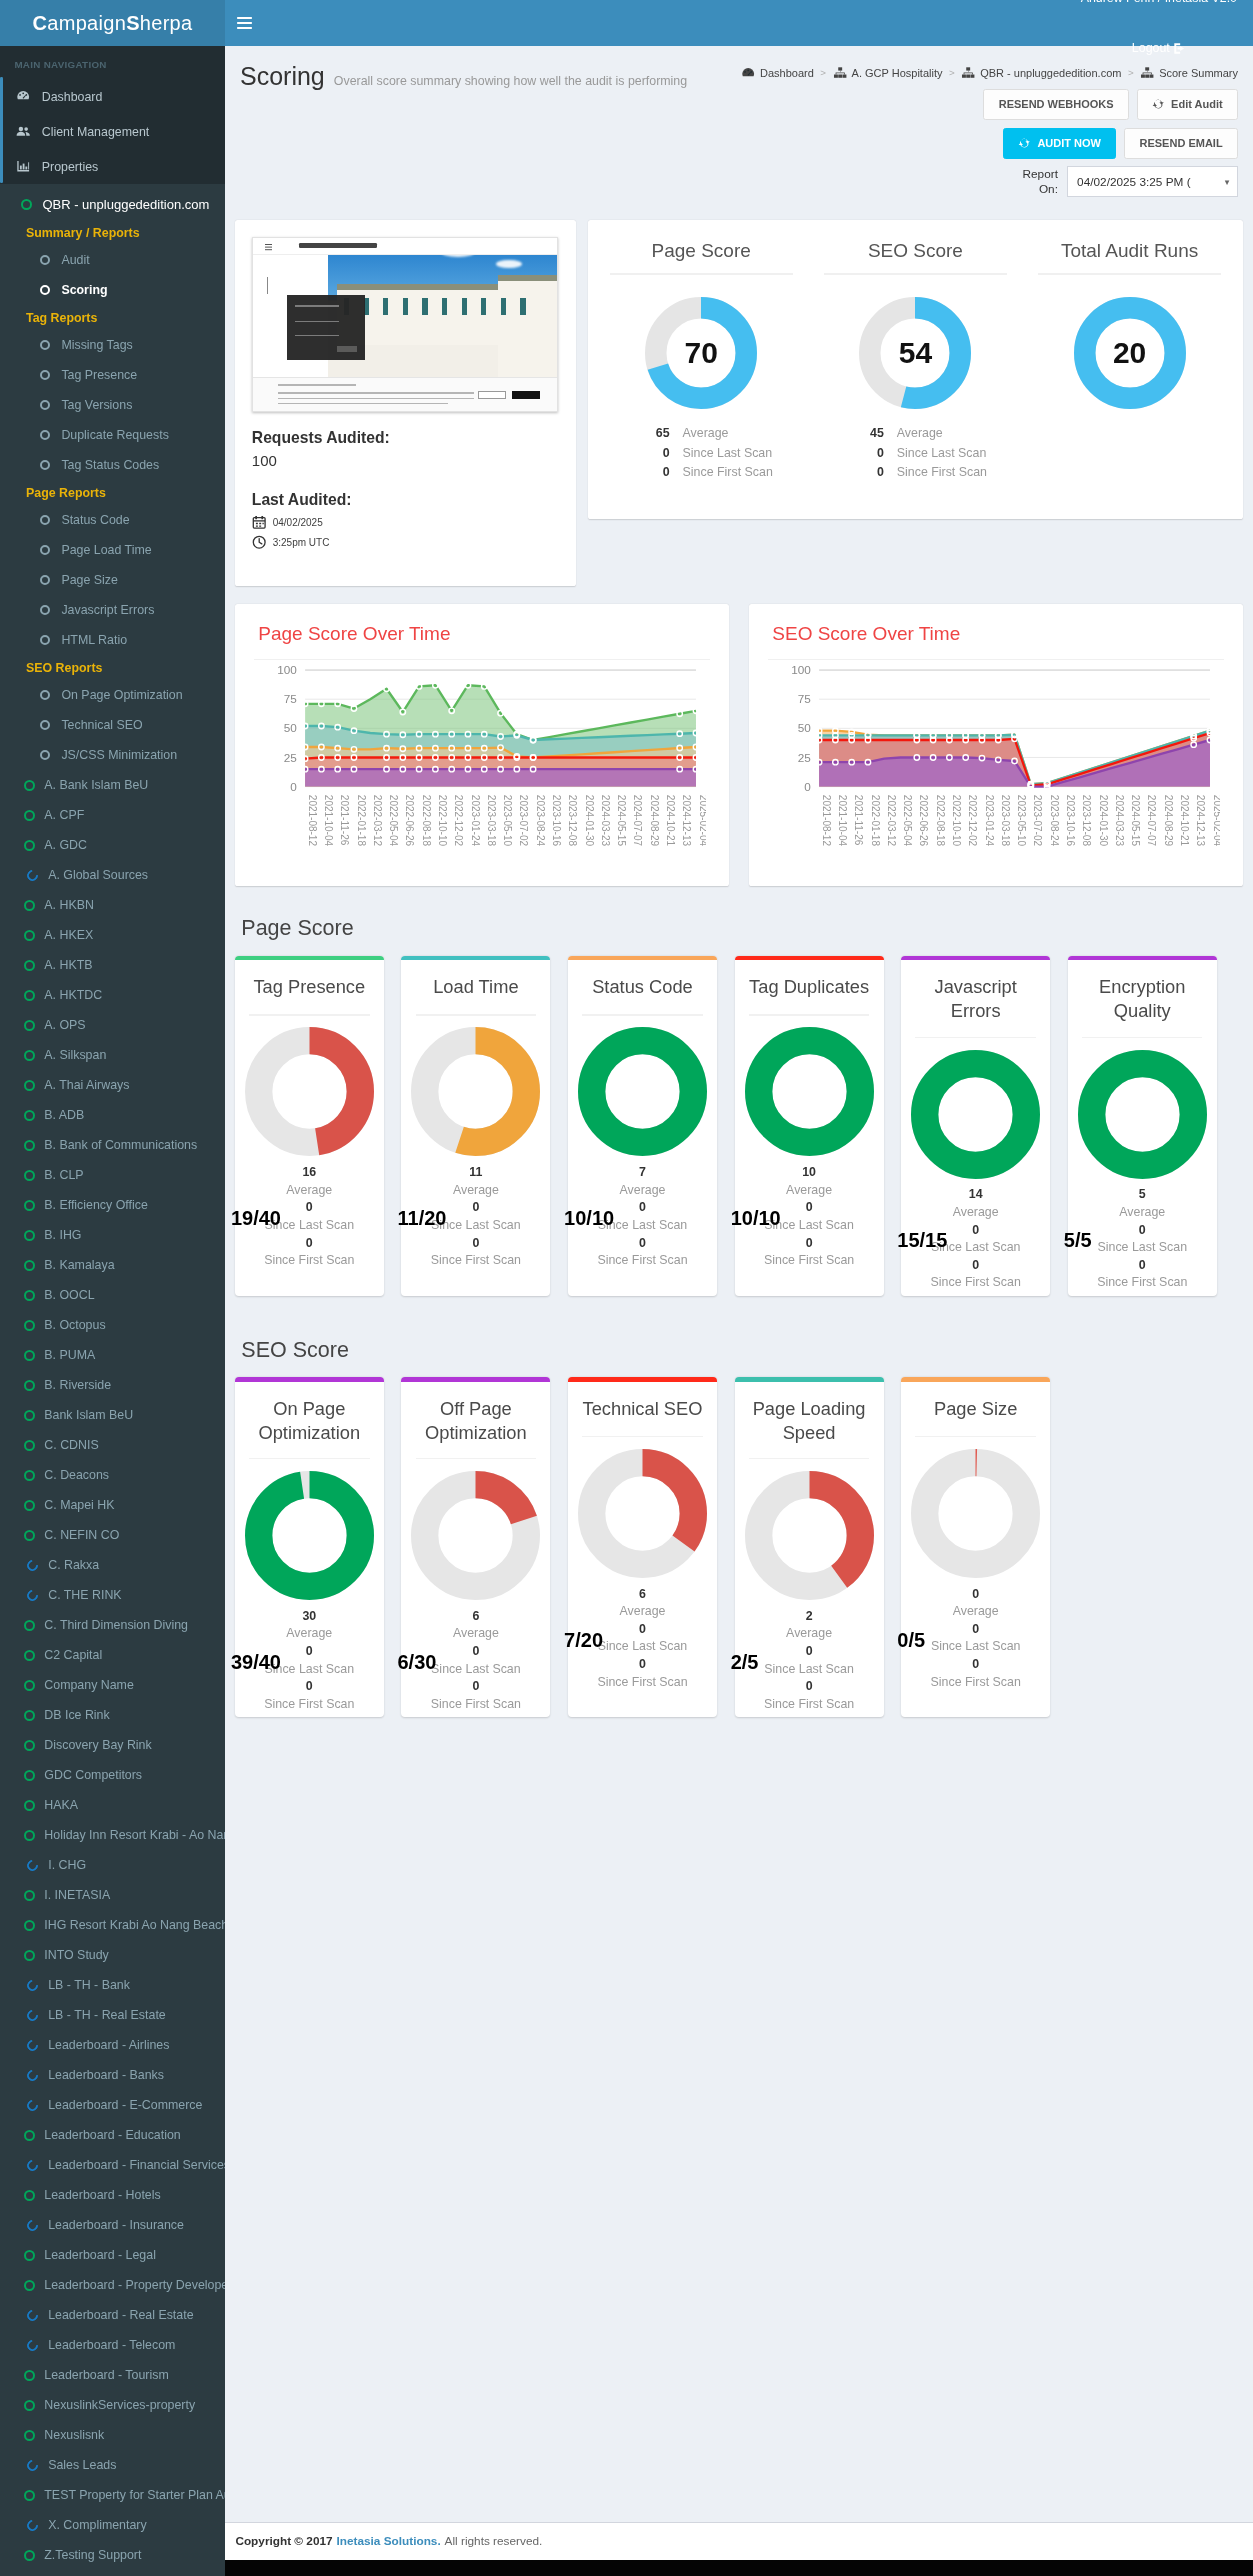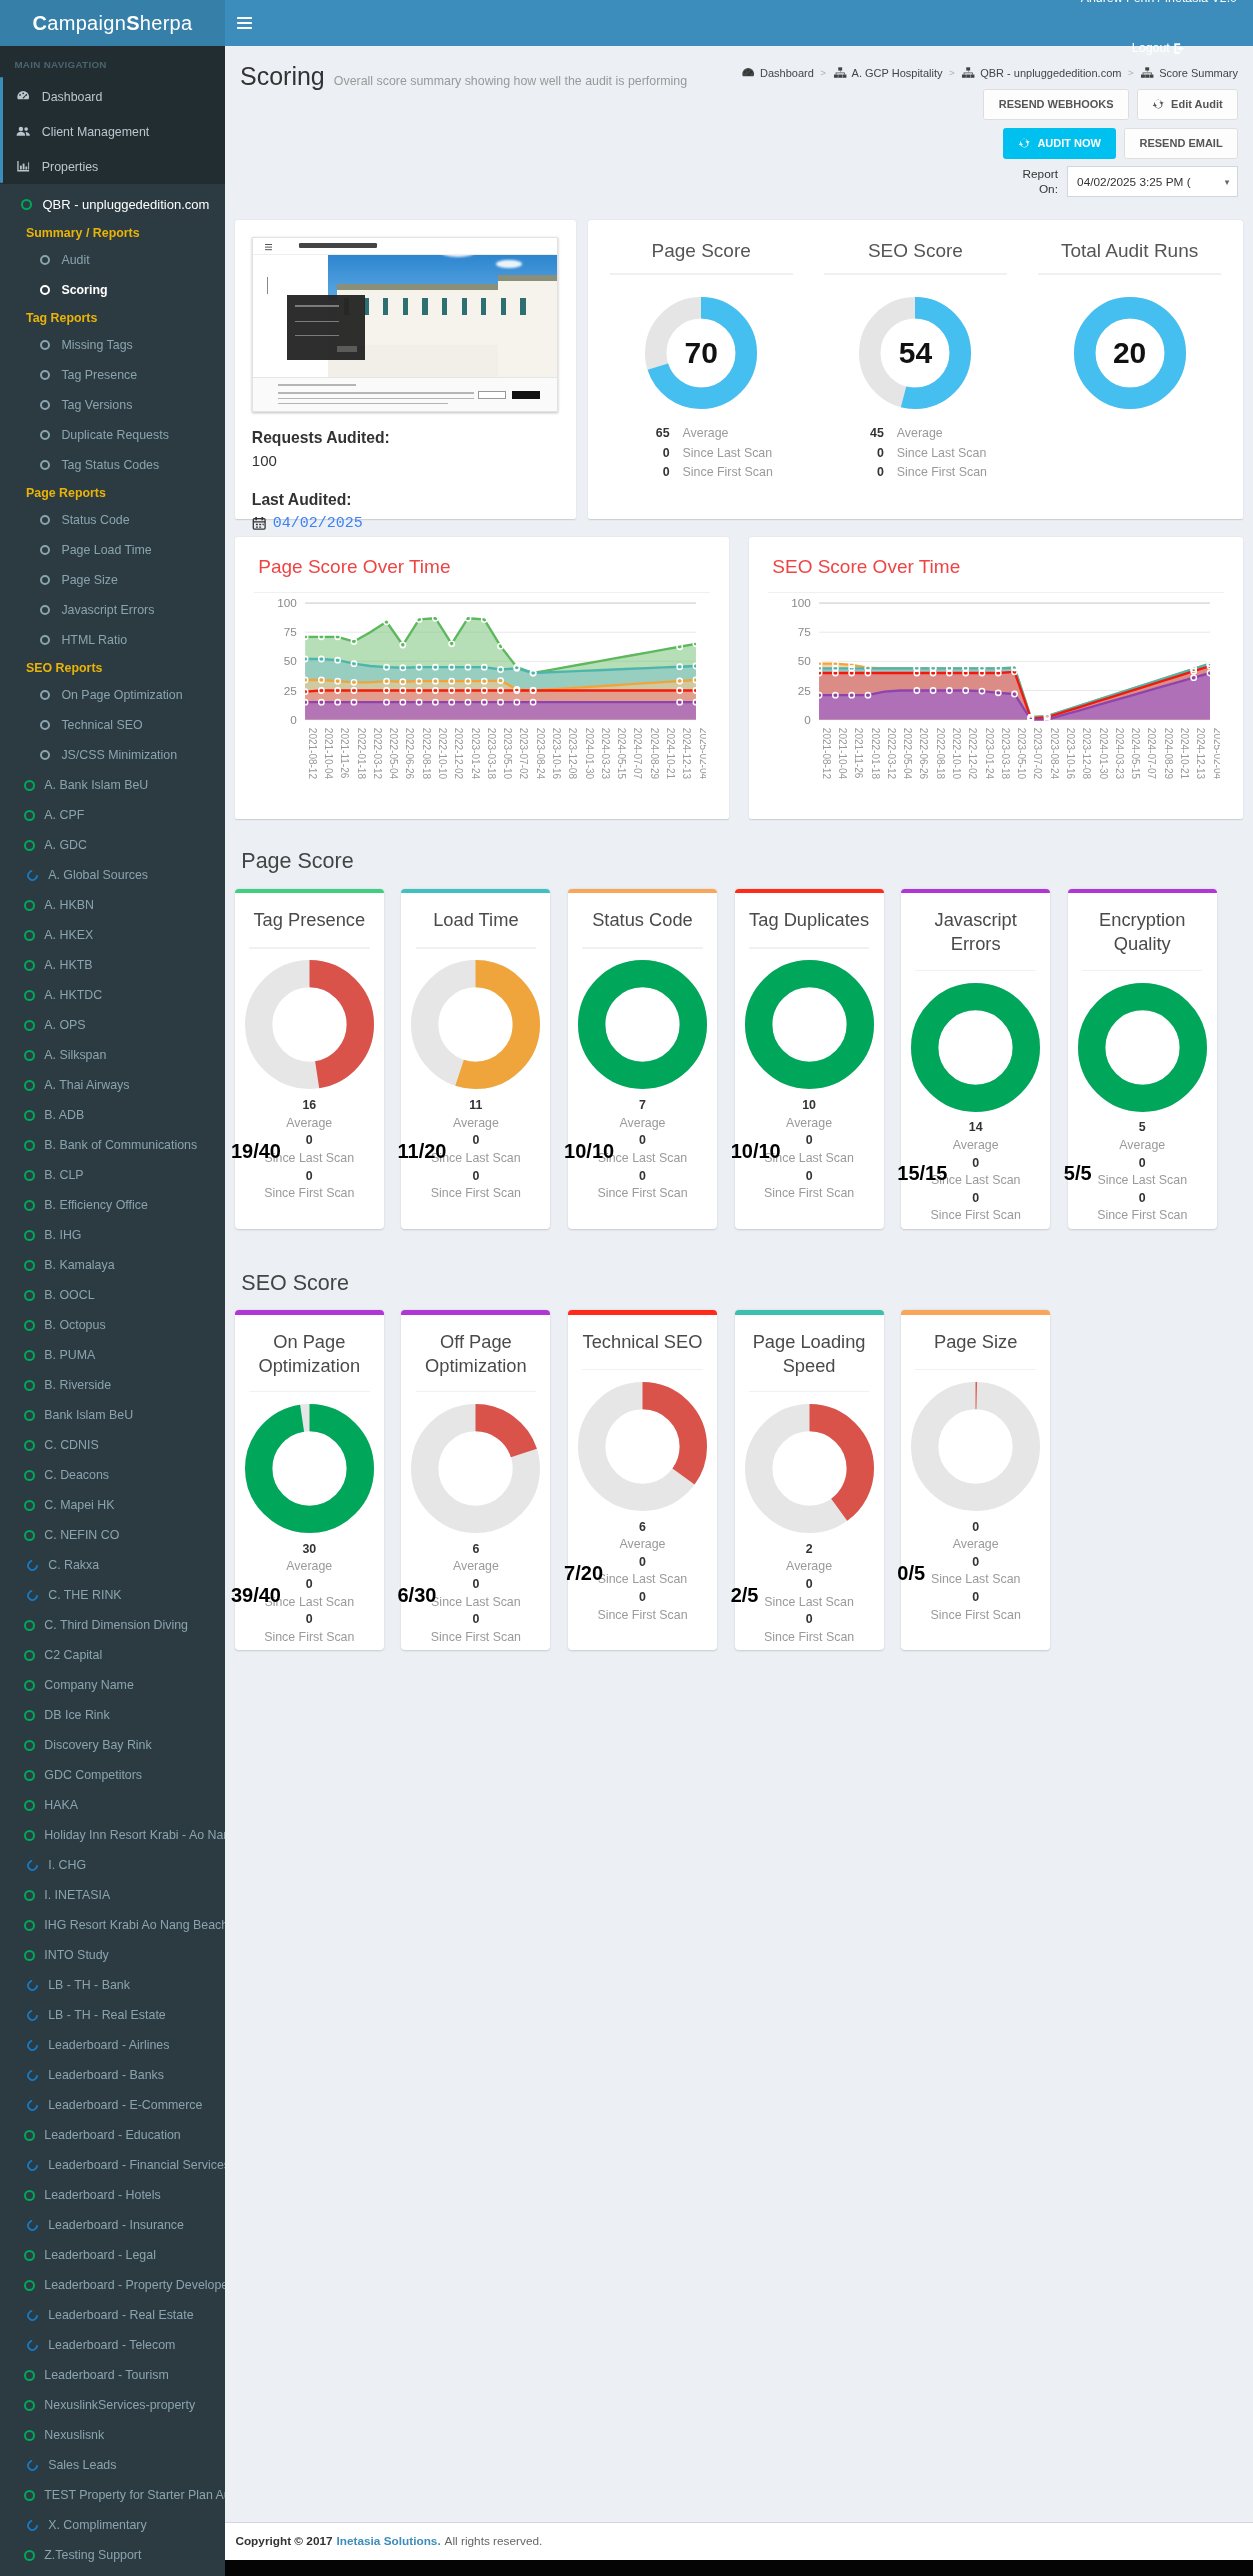--- a/index.html
+++ b/index.html
@@ -48,21 +48,21 @@
   .btn-row { display:flex; gap:7.8px; }
   .btn { display:inline-flex; align-items:center; justify-content:center; gap:6.5px; height:31px; padding:0 14.4px; background:#fdfdfd; border:0.7px solid #ddd; border-radius:2.6px; font-size:11px; font-weight:600; color:#555; cursor:pointer; font-family:inherit; }
   .btn.cyan { background:#00c0ef; border-color:#00c0ef; color:#fff; font-weight:bold; }
   .report-row { display:flex; align-items:center; gap:9.1px; }
   .report-label { width:48px; text-align:right; font-size:11.8px; color:#333; line-height:1.25; }
   .select { width:171px; height:31px; background:#fff; border:0.7px solid #d2d6de; display:flex; align-items:center; justify-content:space-between; padding:0 7.8px 0 9.1px; font-size:11.8px; color:#333; cursor:pointer; white-space:nowrap; overflow:hidden; }
   .select .chev { color:#666; font-size:9.1px; }
 
   .row1 { display:flex; gap:11.8px; margin-top:5.2px; }
   .card { background:#fff; border-radius:2.6px; box-shadow:0 0.7px 1.3px rgba(0,0,0,.15); }
-  .info-card { width:341px; height:299px; padding:17px; }
+  .info-card { width:341px; height:366px; padding:17px; }
   .thumb { width:306px; height:175px; border:0.7px solid #e2e2e2; box-shadow:0 0.7px 2.6px rgba(0,0,0,.25); position:relative; background:#fff; overflow:hidden; }
   .thumb .t-head { position:absolute; top:0; left:0; right:0; height:17px; background:#fff; border-bottom:0.7px solid #eee; }
   .thumb .t-logo { position:absolute; top:5.2px; left:46px; width:78px; height:5.2px; background:#444; border-radius:1.3px; }
   .thumb .t-menu { position:absolute; top:5.9px; left:11.8px; width:7.8px; height:1.3px; background:#555; box-shadow:0 2.6px 0 #555, 0 5.2px 0 #555; }
   .thumb .t-photo { position:absolute; top:17px; left:75px; right:0; height:124px; background:linear-gradient(180deg,#2e86d0 0%,#5aa8e0 36%,#cfe4f2 37%,#f2efe8 37%); }
   .thumb .cloud { position:absolute; background:#fff; border-radius:50%; filter:blur(1.3px); opacity:.9; }
   .thumb .bldg { position:absolute; background:#f6f3ec; }
   .thumb .roof { position:absolute; background:#8a8f7a; }
   .thumb .trees { position:absolute; bottom:14.4px; left:40%; width:55%; height:17px; background:radial-gradient(circle 5.9px at 10% 50%, #3f9b43 95%, transparent), radial-gradient(circle 5.9px at 30% 45%, #4aa84e 95%, transparent), radial-gradient(circle 5.9px at 50% 52%, #3f9b43 95%, transparent), radial-gradient(circle 5.9px at 70% 46%, #4aa84e 95%, transparent), radial-gradient(circle 5.9px at 90% 50%, #3f9b43 95%, transparent); }
   .thumb .plaza { position:absolute; bottom:0; left:75px; right:0; height:26px; background:repeating-linear-gradient(75deg,#9aa4a8 0 3.9px,#b9c2c4 3.9px 7.8px); }
@@ -71,21 +71,21 @@
   .thumb .t-panel { position:absolute; top:57px; left:34px; width:78px; height:65px; background:#262626; opacity:.96; }
   .thumb .t-pline { position:absolute; left:7.8px; right:26px; height:1.3px; background:#777; }
   .thumb .t-pbtn { position:absolute; right:7.8px; bottom:7.8px; width:19.6px; height:6.5px; background:#555; }
   .thumb .t-foot { position:absolute; bottom:0; left:0; right:0; height:34px; background:#fafafa; border-top:0.7px solid #e5e5e5; }
   .thumb .t-fline { position:absolute; left:25px; height:1.3px; background:#b5b5b5; }
   .thumb .t-fbtn1 { position:absolute; right:51px; bottom:11.8px; width:27.4px; height:7.8px; background:#fff; border:0.7px solid #999; }
   .thumb .t-fbtn2 { position:absolute; right:17px; bottom:11.8px; width:27.4px; height:7.8px; background:#111; }
   .info-block { margin-top:17px; }
   .info-lbl { font-size:15.7px; font-weight:bold; color:#333; }
   .info-val { font-size:15px; color:#333; margin-top:5.2px; }
-  .audit-meta { display:flex; align-items:center; gap:6.5px; font-size:15px; color:#3b82f6; margin-top:5.9px;font-family:Liberation Mono, monospace; }
+  .audit-meta { display:flex; align-items:center; gap:6.5px; font-size:10px; color:#404040; margin-top:5.9px; }
 
   .summary-card { flex:1; height:299px; padding:19.6px 6.5px; display:grid; grid-template-columns:1fr 1fr 1fr; }
   .sum-col { text-align:center; position:relative; }
   .sum-title { font-size:19px; color:#555; font-weight:400; }
   .sum-hr { height:1.3px; background:#f0f0f0; margin:11.8px 15.7px 0 15.7px; }
   .sum-donut-wrap { margin-top:22px; display:flex; justify-content:center; position:relative; }
   .sum-donut-wrap .big-num { position:absolute; top:50%; left:50%; transform:translate(-50%,-50%); font-size:30px; font-weight:bold; color:#111; }
   .sum-stats { margin:17px auto 0 auto; width:max-content; display:grid; grid-template-columns:40px auto; column-gap:13px; row-gap:5.9px; font-size:12.4px; text-align:left; }
   .sum-stats .v { text-align:right; font-weight:bold; color:#333; }
   .sum-stats .l { color:#9a9a9a; }

